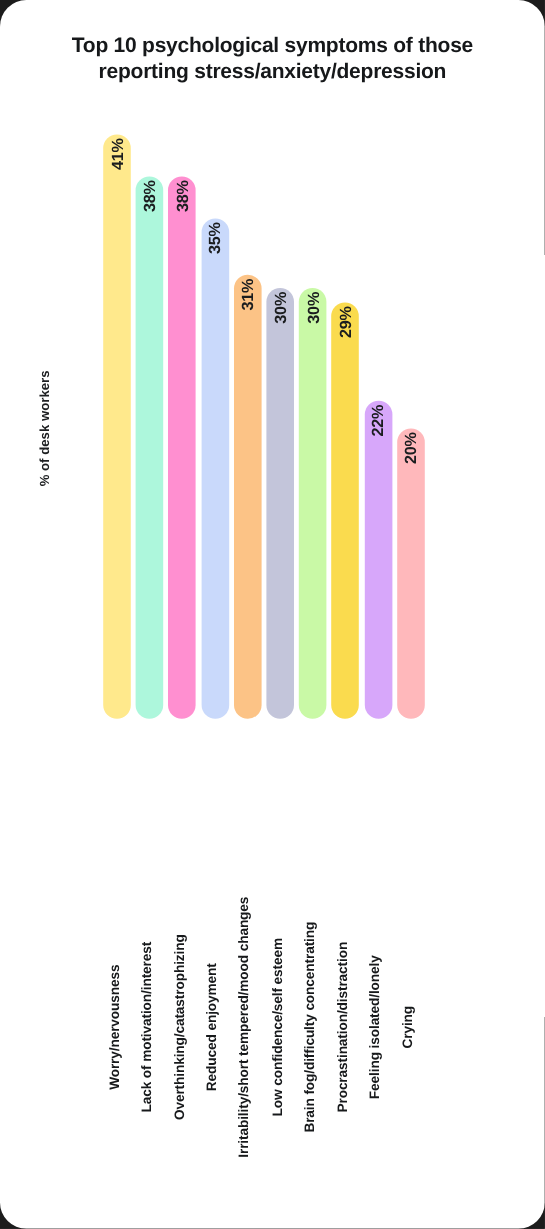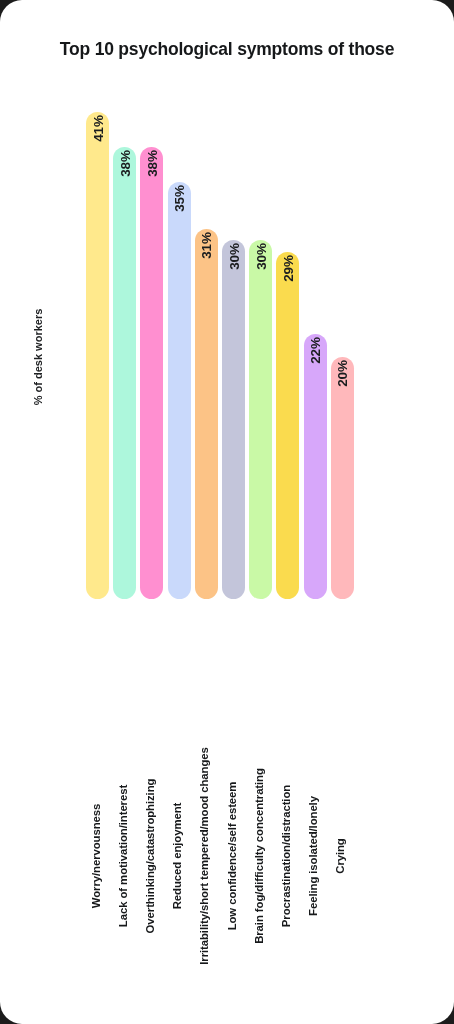--- a/index.html
+++ b/index.html
@@ -20,21 +20,20 @@
     overflow: hidden;
   }
 
   
   #title-block {
     position: absolute;
     top: 26px;
     left: 22px;
     width: 410px;
     text-align: center;
-    margin-top: 12px;
   }
   #title-block .line {
     font-size: 17.5px;
     font-weight: bold;
     color: #16181a;
     line-height: 1.28;
     letter-spacing: -0.2px;
   }
 
   
@@ -129,20 +128,21 @@
     line-height: 1.5;
   }
 </style>
 </head>
 <body>
 
 <div id="card">
 
   <div id="title-block">
     <div class="line">Top 10 psychological symptoms of those</div>
+    <div class="line">reporting stress/anxiety/depression</div>
   </div>
 
   <div id="ylabel">% of desk workers</div>
 
   <div id="plot">
       <div class="bar-slot" style="left: 0px;">
         <div class="bar" style="height: 487px; background: rgb(255, 233, 140);">
           <div class="bar-value">41%</div>
         </div>
       </div>

